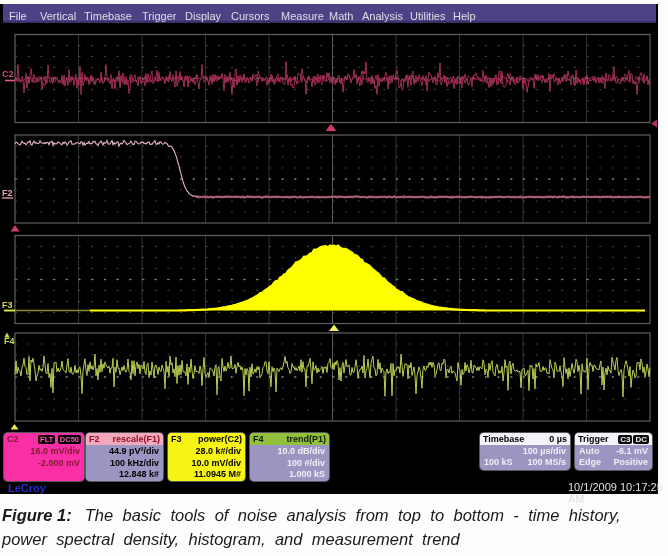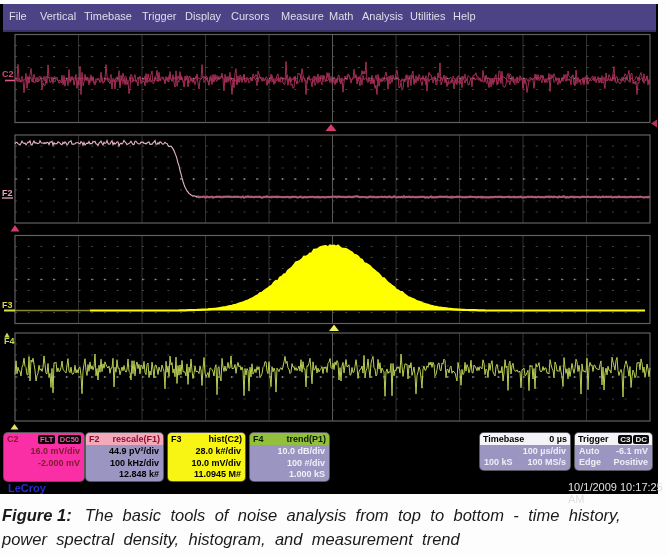--- a/index.html
+++ b/index.html
@@ -1,17 +1,17 @@
 <!DOCTYPE html>
 <html><head><meta charset="utf-8"><style>
 * { margin:0; padding:0; box-sizing:border-box; }
 html,body { width:668px; height:556px; }
 body { background:#fdfdfd; font-family:"Liberation Sans", sans-serif; position:relative; overflow:hidden; }
 .black { position:absolute; left:0; top:4px; width:658px; height:490px; background:#000; }
-.menu { position:absolute; left:3px; top:4px; width:653px; height:28px; background:#4c4286; color:#dfdfe8; font-size:11px; border-bottom:2px solid #3a3166; }
+.menu { position:absolute; left:3px; top:4px; width:653px; height:19px; background:#4c4286; color:#dfdfe8; font-size:11px; border-bottom:2px solid #3a3166; }
 .boxes { position:absolute; left:0; top:0; font-size:9px; font-weight:bold; white-space:nowrap; }
 </style></head>
 <body>
 <div class="black"></div>
 <div class="menu">
     <span style="position:absolute;left:6px;top:6px">File</span>
     <span style="position:absolute;left:37px;top:6px">Vertical</span>
     <span style="position:absolute;left:81px;top:6px">Timebase</span>
     <span style="position:absolute;left:139px;top:6px">Trigger</span>
     <span style="position:absolute;left:182px;top:6px">Display</span>
@@ -131,21 +131,21 @@
         <span style="position:absolute;left:3px;top:1px;font-weight:bold;">F2</span>
         <span style="position:absolute;right:3px;top:1px">rescale(F1)</span>
       </div>
       <span style="position:absolute;right:4px;top:13px;color:#000">44.9 pV²/div</span>
       <span style="position:absolute;right:4px;top:24.5px;color:#000">100 kHz/div</span>
       <span style="position:absolute;right:4px;top:36.0px;color:#000">12.848 k#</span>
     </div>
 <div style="position:absolute;left:168px;top:433px;width:77px;height:48px;background:#f8f515;border-radius:4px;overflow:hidden;box-shadow:0 0 0 1px rgba(216,216,228,0.4)">
       <div style="position:absolute;left:0;top:0;width:100%;height:12px;background:#f8f515;color:#000;">
         <span style="position:absolute;left:3px;top:1px;font-weight:bold;">F3</span>
-        <span style="position:absolute;right:3px;top:1px">hist(C2)</span>
+        <span style="position:absolute;right:3px;top:1px">power(C2)</span>
       </div>
       <span style="position:absolute;right:4px;top:13px;color:#000">28.0 k#/div</span>
       <span style="position:absolute;right:4px;top:24.5px;color:#000">10.0 mV/div</span>
       <span style="position:absolute;right:4px;top:36.0px;color:#000">11.0945 M#</span>
     </div>
 <div style="position:absolute;left:250px;top:433px;width:79px;height:48px;background:#9b95c1;border-radius:4px;overflow:hidden;box-shadow:0 0 0 1px rgba(216,216,228,0.4)">
       <div style="position:absolute;left:0;top:0;width:100%;height:12px;background:#93c03c;color:#0a1a00;">
         <span style="position:absolute;left:3px;top:1px;font-weight:bold;">F4</span>
         <span style="position:absolute;right:3px;top:1px">trend(P1)</span>
       </div>

